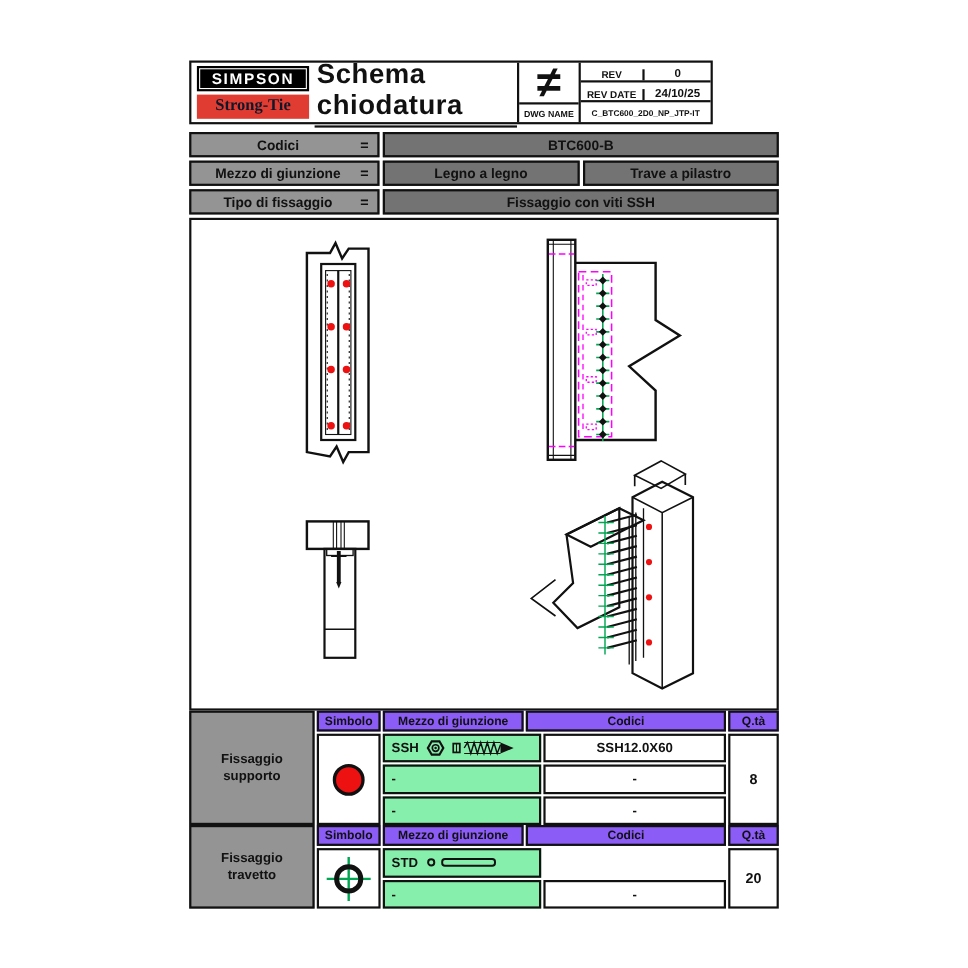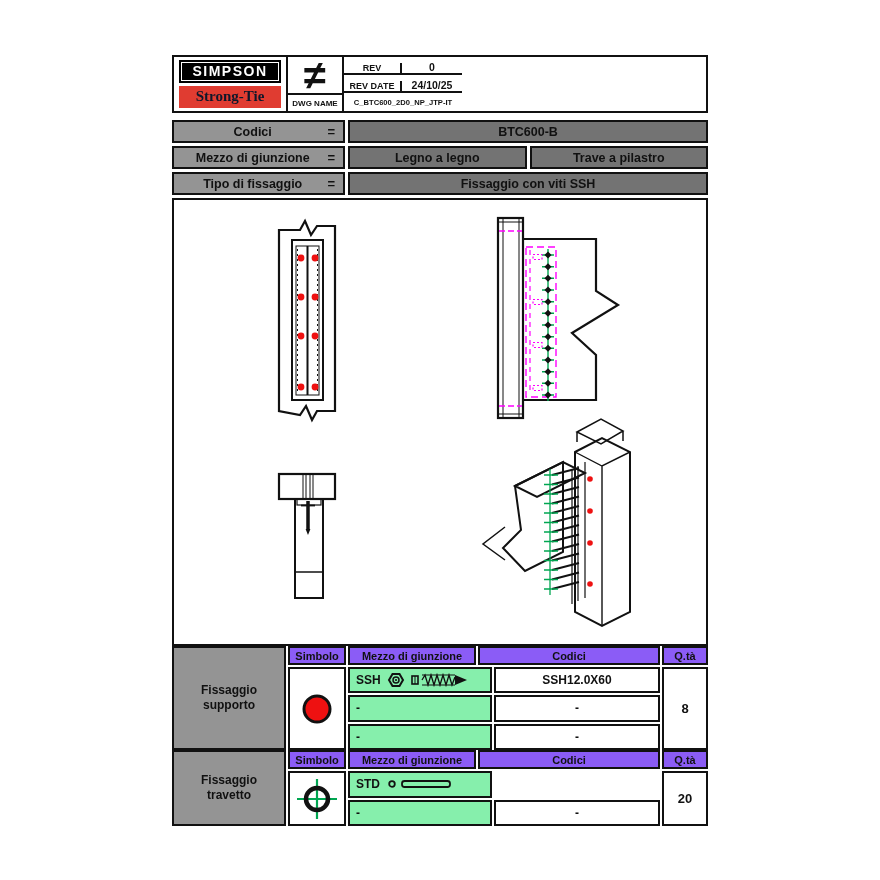--- a/index.html
+++ b/index.html
@@ -3,21 +3,21 @@
 <meta charset="utf-8">
 <style>
   html,body{margin:0;padding:0;}
   body{
     width:880px;height:880px;background:#fff;position:relative;overflow:hidden;
     font-family:"Liberation Sans",sans-serif;color:#111;
   }
   #sheet{position:absolute;left:172px;top:55px;width:536px;height:771px;}
 
   
-  #hdr{position:absolute;left:0;top:0;width:536px;height:58px;border:2px solid #111;
+  #hdr{position:absolute;left:0;top:0;width:476px;height:58px;border:2px solid #111;
        box-sizing:border-box;display:flex;}
   #logo-cell{width:112px;box-sizing:border-box;padding:3px 5px;display:flex;
              flex-direction:column;gap:3px;justify-content:center;}
   .simpson{background:#000;color:#fff;font-weight:bold;font-size:14px;letter-spacing:1.5px;
            height:23px;display:flex;align-items:center;justify-content:center;
            outline:1.5px solid #fff;outline-offset:-3.5px;}
   .strongtie{background:#E03C31;color:#0f172a;font-weight:bold;font-size:15px;
              font-family:"Liberation Serif",serif;height:23px;display:flex;
              align-items:center;justify-content:center;}
   #title-cell{flex:1;display:flex;align-items:center;justify-content:center;}
@@ -86,20 +86,23 @@
 </head>
 <body>
 
 <div id="sheet">
 
   <div id="hdr">
     <div id="logo-cell">
       <div class="simpson">SIMPSON</div>
       <div class="strongtie">Strong-Tie</div>
     </div>
+    <div id="title-cell">
+      <span>Schema chiodatura</span>
+    </div>
     <div id="neq-cell">
       <div id="neq-glyph">≠</div>
       <div id="dwg-label">DWG NAME</div>
     </div>
     <div id="rev-block">
       <div class="rev-row">
         <div class="rev-lab">REV</div>
         <div class="rev-val">0</div>
       </div>
       <div class="rev-row">

